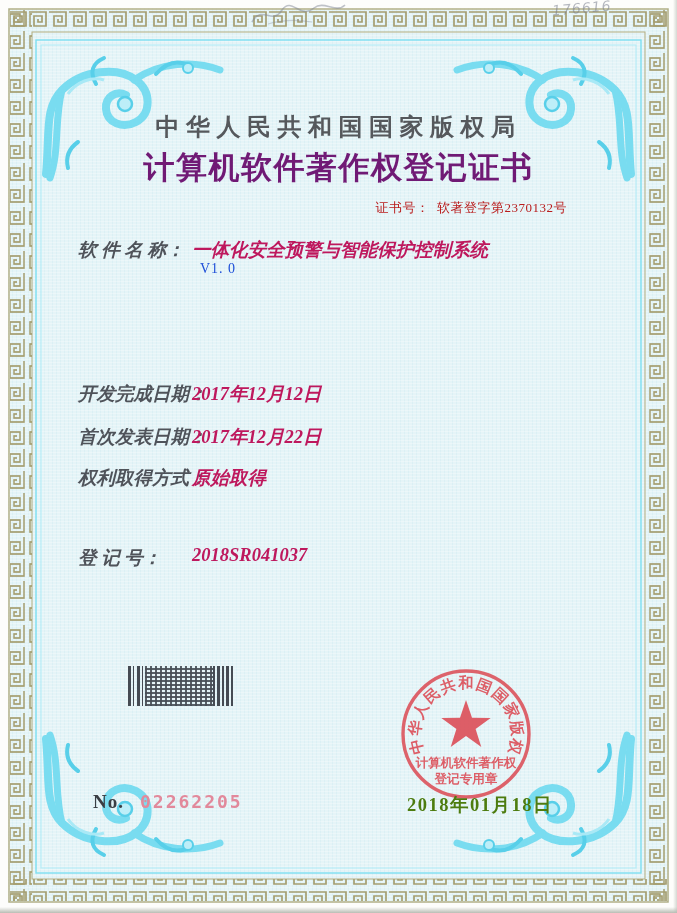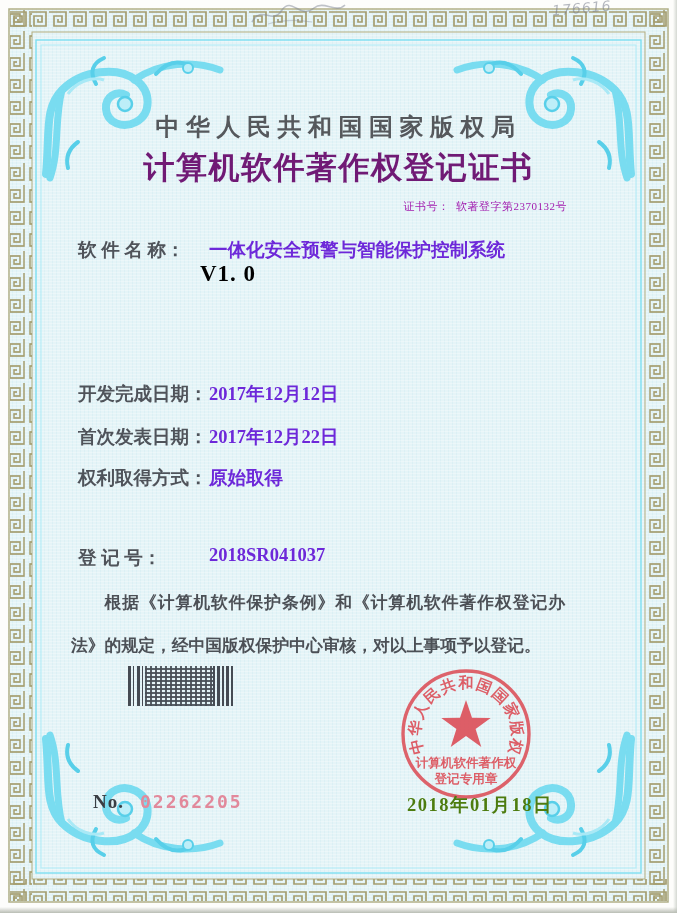--- a/index.html
+++ b/index.html
@@ -34,28 +34,28 @@
   .authority{
     position:absolute;left:0;right:0;top:111px;text-align:center;
     font-size:24px;letter-spacing:6.5px;font-weight:600;color:#55585c;
   }
   .cert-title{
     position:absolute;left:0;right:0;top:147px;text-align:center;
     font-size:31px;letter-spacing:1.5px;font-weight:800;color:#701a75;
   }
   .cert-no-line{
     position:absolute;right:110px;top:199px;
-    font-size:11px;color:#a21caf;letter-spacing:.5px;
-  }
-  .field-row{position:absolute;left:78px;font-size:18.5px;color:#4d5158;white-space:nowrap;}
+    font-size:13px;color:#b91c1c;letter-spacing:.5px;
+  }
+  .field-row{position:absolute;left:78px;font-size:18.5px;color:#4d5158;white-space:nowrap;font-style:italic;}
   .field-row .lbl{display:inline-block;min-width:126px;font-weight:600;color:#4f535a;}
-  .field-row .val{position:absolute;left:131px;font-weight:600;color:#6d28d9;}
+  .field-row .val{position:absolute;left:114px;font-weight:600;color:#be185d;}
   .val-version{
     position:absolute;left:200px;top:261px;
-    font-size:23px;font-weight:700;color:#000000;letter-spacing:1px;
+    font-size:14px;font-weight:400;color:#1d4ed8;letter-spacing:1px;
   }
   .statement{
     position:absolute;left:71px;top:581px;width:494px;
     font-size:16.8px;line-height:43px;color:#4c5056;
     text-align:justify;text-indent:2em;font-weight:600;
   }
   
   .barcode{
     position:absolute;left:128px;top:666px;width:106px;height:40px;
     display:flex;
@@ -170,21 +170,20 @@
     <span class="lbl">权利取得方式：</span>
     <span class="val">原始取得</span>
   </div>
 
 
   <div class="field-row" style="top:545px">
     <span class="lbl">登   记   号：</span>
     <span class="val">2018SR041037</span>
   </div>
 
-  <div class="statement">根据《计算机软件保护条例》和《计算机软件著作权登记办法》的规定，经中国版权保护中心审核，对以上事项予以登记。</div>
 
   <div class="barcode">
     <div class="bc-left"></div>
     <div class="bc-mid"></div>
     <div class="bc-right"></div>
   </div>
 
   <svg class="seal" viewBox="0 0 142 146">
     <defs>
       <path id="sealArc" d="M 28.3 91.4 A 46 46 0 1 1 111.7 91.4" fill="none"></path>

